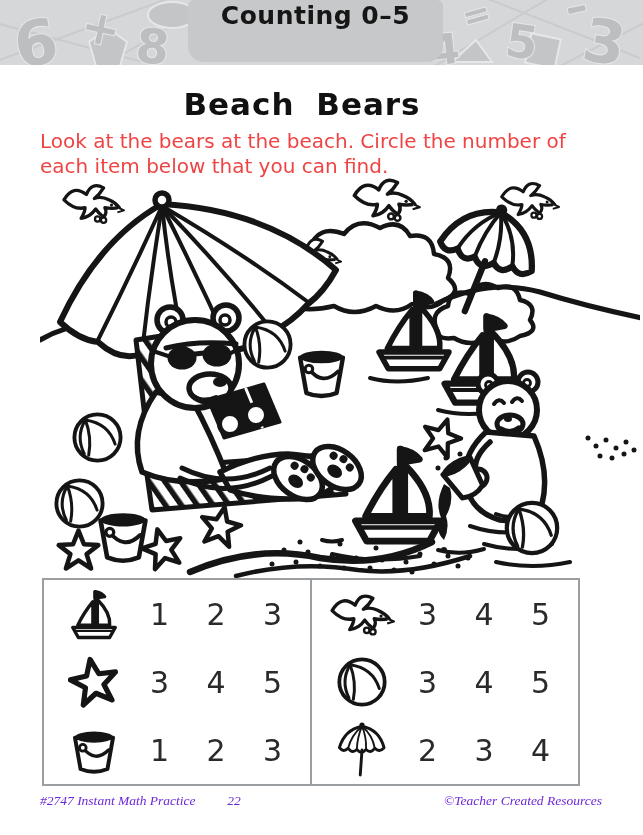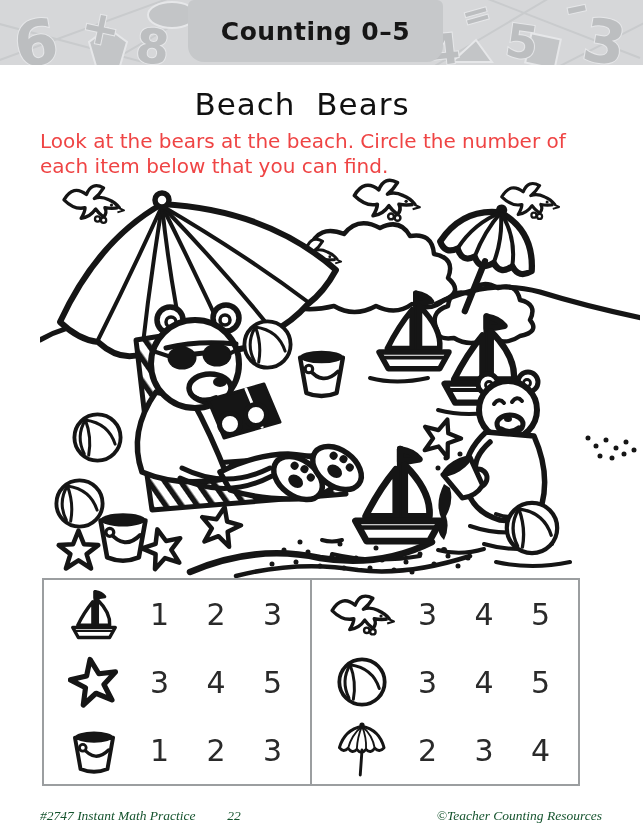--- a/index.html
+++ b/index.html
@@ -5,46 +5,46 @@
   html,body{margin:0;padding:0;background:#fff;}
   .page{position:relative;width:643px;height:835px;background:#fff;overflow:hidden;
         font-family:"DejaVu Sans",sans-serif;color:#151515;}
 
   
   .banner{position:absolute;left:0;top:0;width:643px;height:65px;background:#d6d7d9;}
   .banner svg{position:absolute;left:0;top:0;}
   .pill{position:absolute;left:188px;top:0;width:255px;height:62px;background:#c6c8ca;
         border-radius:6px 6px 16px 16px;text-align:center;}
   .pill .practice{margin-top:7px;font-size:13.5px;font-weight:bold;color:#ffffff;letter-spacing:.4px;}
-  .pill .unit{margin-top:17px;font-size:25px;font-weight:bold;color:#161616;letter-spacing:.5px;}
+  .pill .unit{margin-top:1px;font-size:25px;font-weight:bold;color:#161616;letter-spacing:.5px;}
   .deco-num{font-family:"DejaVu Sans",sans-serif;font-weight:bold;fill:#bcbec0;
             paint-order:stroke;stroke:#e6e7e9;stroke-width:2px;}
 
   
   .ws-title{position:absolute;top:86px;left:0;width:604px;text-align:center;
-            font-size:31px;font-weight:normal;letter-spacing:1px;word-spacing:10px;color:#111;}
+            font-size:31px;font-weight:bold;letter-spacing:1px;word-spacing:10px;color:#111;}
   .ws-instructions{position:absolute;top:129px;left:40px;width:560px;
             font-size:20px;line-height:1.25;color:#ef4444;}
 
   
   .scene{position:absolute;left:40px;top:172px;width:600px;height:406px;}
 
   
   .answer-table{position:absolute;left:42px;top:578px;width:538px;height:208px;
             border:2.5px solid #9b9ea0;display:flex;box-sizing:border-box;background:#fff;}
   .at-col{flex:1;display:flex;flex-direction:column;}
   .at-col.right{border-left:2.5px solid #9b9ea0;}
   .trow{flex:1;display:flex;align-items:center;}
   .icon-box{width:100px;display:flex;justify-content:center;align-items:center;}
   .nums{flex:1;display:flex;justify-content:space-between;padding:0 28px 0 6px;
         font-size:30px;color:#2a2a2a;}
 
   
   .footer{position:absolute;left:40px;top:793px;width:562px;display:flex;align-items:baseline;
-          font-family:"Liberation Serif",serif;font-style:italic;font-size:13.5px;color:#14532d;margin-top:15px;}
+          font-family:"Liberation Serif",serif;font-style:italic;font-size:13.5px;color:#6d28d9;}
   .footer .f-left{flex:1;text-align:left;}
   .footer .f-center{flex:1;}
   .footer .f-right{flex:1;text-align:right;}
 </style>
 </head>
 <body>
 
 <div class="page">
 
   <div class="banner">
@@ -386,16 +386,16 @@
           <span>3</span>
           <span>4</span>
         </div>
       </div>
     </div>
   </div>
 
   <div class="footer">
     <span class="f-left">#2747 Instant Math Practice</span>
     <span class="f-center">22</span>
-    <span class="f-right">©Teacher Counting Resources</span>
+    <span class="f-right">©Teacher Created Resources</span>
   </div>
 
 </div>
 
 </body></html>

